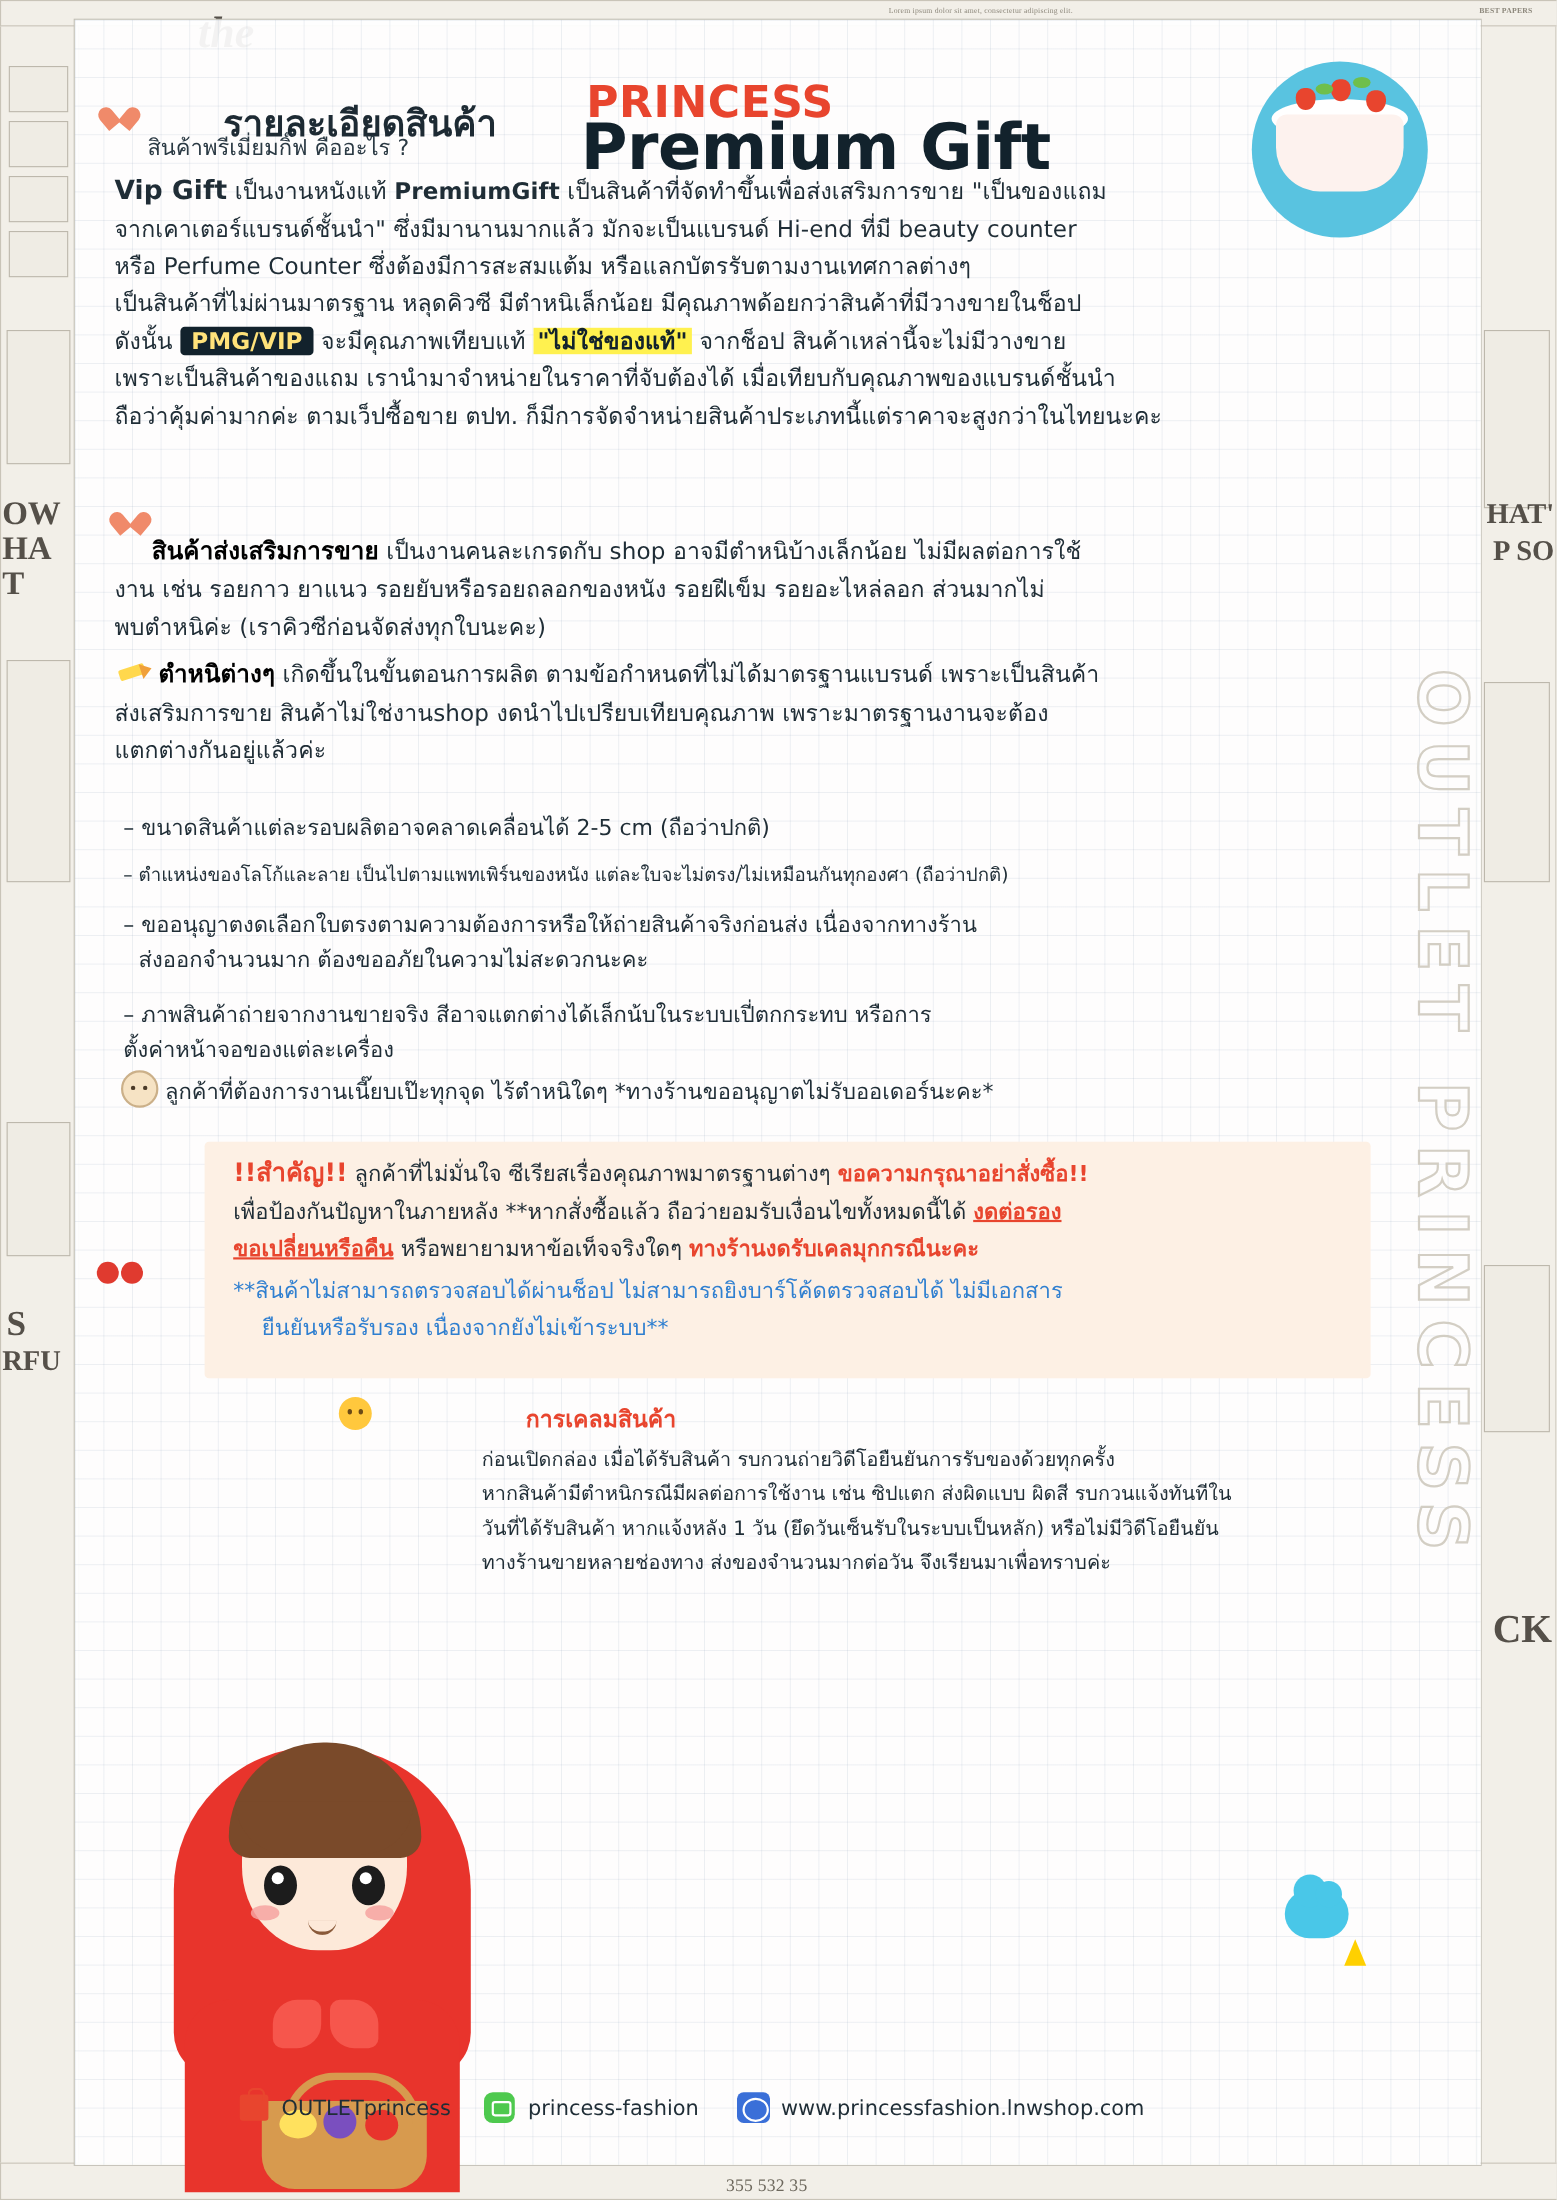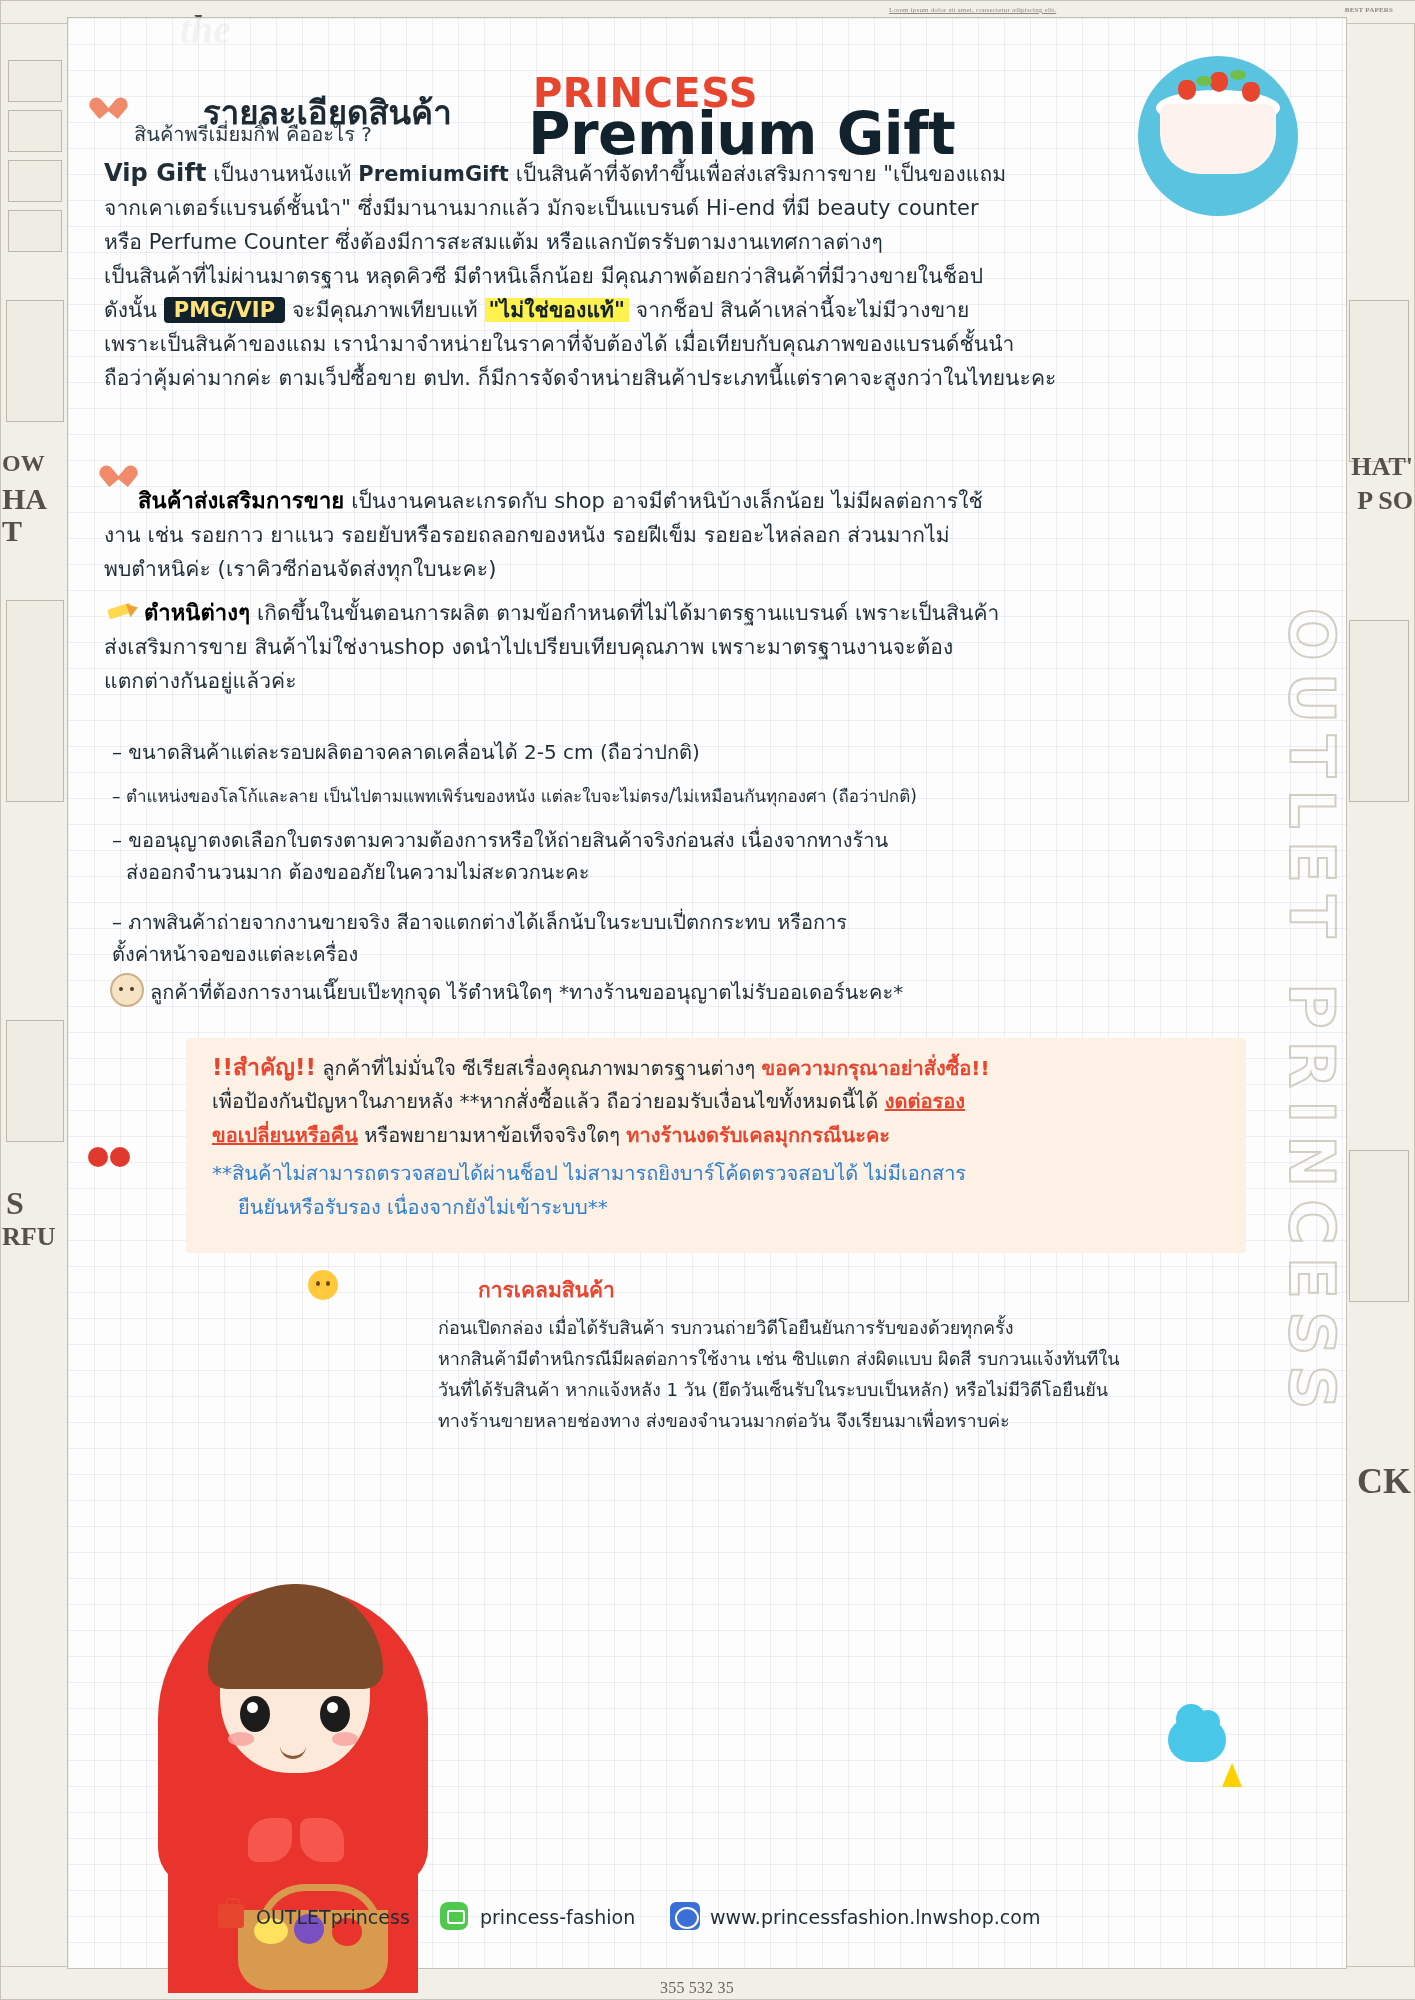--- a/index.html
+++ b/index.html
@@ -152,29 +152,29 @@
   <div class="bg-box" style="left:8px;top:160px;width:52px;height:40px;"></div>
   <div class="bg-box" style="left:8px;top:210px;width:52px;height:40px;"></div>
   <div class="bg-box" style="left:6px;top:300px;width:56px;height:120px;"></div>
   <div class="bg-box" style="left:6px;top:600px;width:56px;height:200px;"></div>
   <div class="bg-box" style="left:6px;top:1020px;width:56px;height:120px;"></div>
   <div class="bg-box" style="right:6px;top:300px;width:58px;height:160px;"></div>
   <div class="bg-box" style="right:6px;top:620px;width:58px;height:180px;"></div>
   <div class="bg-box" style="right:6px;top:1150px;width:58px;height:150px;"></div>
 
   <div class="bg-bigtxt" style="left:180px;top:6px;font-size:40px;font-style:italic;">the</div>
-  <div class="bg-bigtxt" style="left:2px;top:450px;font-size:24px;">OW</div>
+  <div class="bg-bigtxt" style="left:2px;top:450px;font-size:30px;">OW</div>
   <div class="bg-bigtxt" style="left:2px;top:482px;font-size:30px;">HA</div>
   <div class="bg-bigtxt" style="left:2px;top:514px;font-size:30px;">T</div>
   <div class="bg-bigtxt" style="right:2px;top:452px;font-size:26px;">HAT'</div>
   <div class="bg-bigtxt" style="right:2px;top:486px;font-size:26px;">P SO</div>
   <div class="bg-bigtxt" style="left:6px;top:1185px;font-size:32px;">S</div>
   <div class="bg-bigtxt" style="left:2px;top:1222px;font-size:26px;">RFU</div>
   <div class="bg-bigtxt" style="right:4px;top:1460px;font-size:36px;">CK</div>
-  <div class="bg-txt" style="left:889px;top:6px;width:180px;text-decoration:underline;">Lorem ipsum dolor sit amet, consectetur adipiscing elit.</div>
+  <div class="bg-txt" style="left:808px;top:6px;width:180px;">Lorem ipsum dolor sit amet, consectetur adipiscing elit.</div>
   <div class="bg-txt" style="right:16px;top:6px;width:60px;text-align:center;font-weight:bold;">BEST PAPERS</div>
   <div class="bg-txt" style="left:660px;bottom:8px;font-size:16px;color:#6d685d;">355 532 35</div>
 </div>
 
 <div class="sheet">
   <div class="grid"></div>
   <div class="content">
 
     <div class="hdr">
       <div class="hdr-th">รายละเอียดสินค้า</div>

